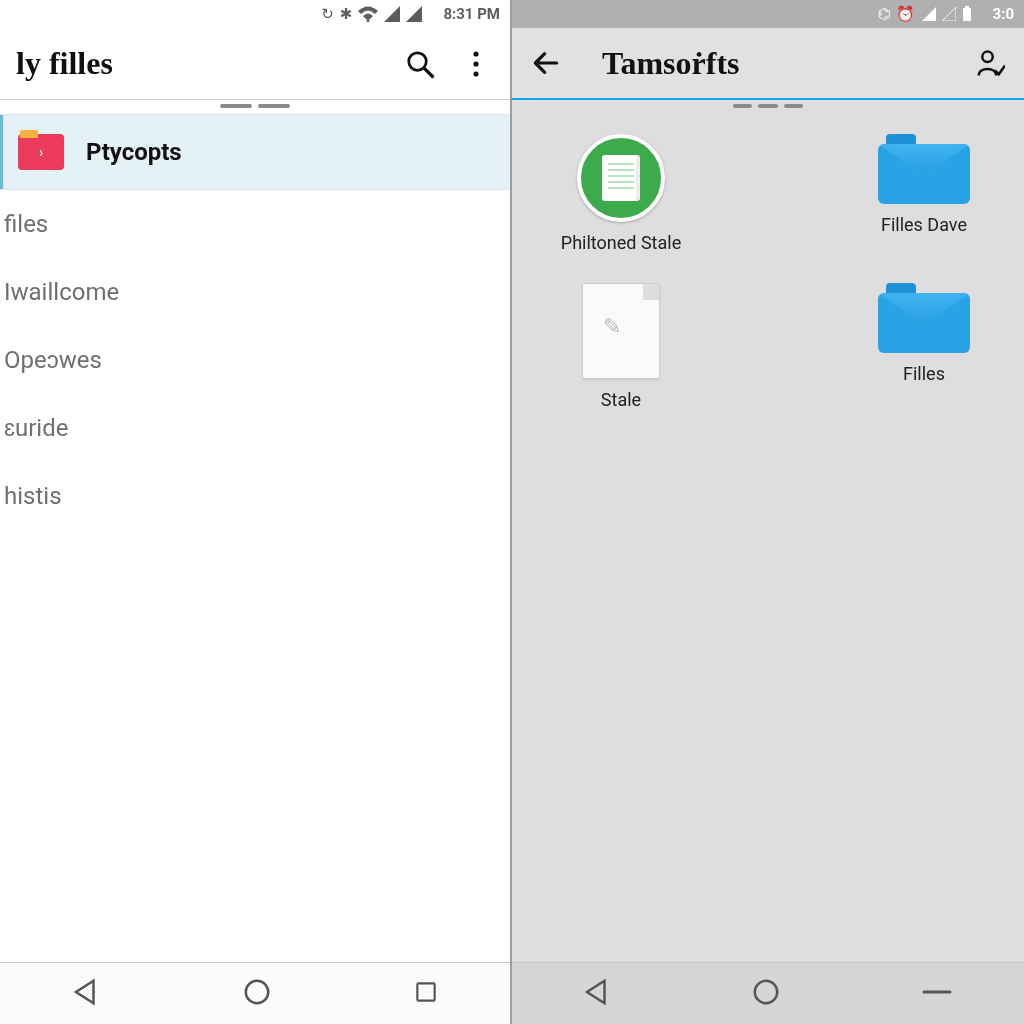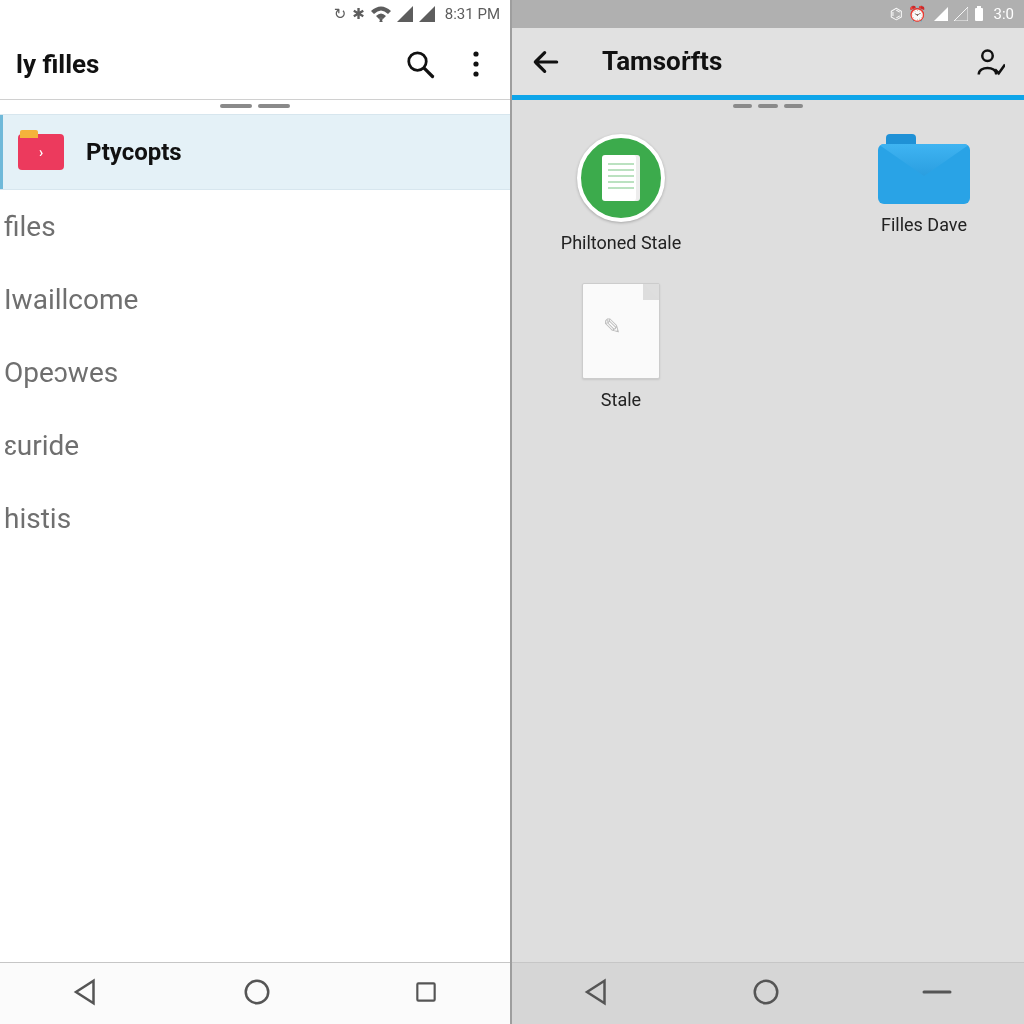--- a/index.html
+++ b/index.html
@@ -20,39 +20,40 @@
     height: 28px;
     display: flex;
     align-items: center;
     justify-content: flex-end;
     gap: 6px;
     padding: 0 10px;
     font-size: 15px;
     color: #5d5d5d;
   }
   .status-bar.right { background: #b0b0b0; color: #fff; }
-  .status-bar .clock { margin-left: 4px; font-weight: 400; }
+  .status-bar .clock { margin-left: 15px; font-weight: 700; }
   .status-bar svg { display:block; }
 
   
   .app-bar {
     height: 72px;
     display: flex;
     align-items: center;
     padding: 0 16px;
     gap: 20px;
     border-bottom: 1px solid #d0d0d0;
     color: #111;
   }
   .app-bar.left  { background: #ffffff; }
-  .app-bar.right { background: #e1e1e1; border-bottom: 5px solid #0ea5e9; }
+  .app-bar.right { background: #e1e1e1; border-bottom: 2px solid #0ea5e9; }
   .app-bar .title {
-    font-size: 26px;
+    font-size: 32px;
     font-weight: 700;
     flex: 0 0 auto;
+    font-family: Liberation Serif, serif;
   }
   .app-bar .spacer { flex: 1; }
   .app-bar .icon-btn { width: 36px; height:36px; display:flex; align-items:center; justify-content:center; color:#222; }
   .app-bar.right .title { margin-left: 18px; }
 
   
   .handle-row { display:flex; justify-content:center; padding:4px 0; }
   .handle {
     width: 70px; height: 6px;
     display:flex; gap:6px;
@@ -80,21 +81,21 @@
     position:absolute; top:-4px; left:2px;
   }
   .folder-thumb .body {
     width:100%; height:100%;
     background:#ec3a5d; border-radius:4px;
     display:flex; align-items:center; justify-content:center;
     color:#fff; font-size:14px;
   }
   .plain-row {
     padding: 20px 0 20px 4px;
-    font-size: 28px;
+    font-size: 24px;
     color:#6f6f6f;
     font-weight:400;
   }
 
   
   .grid-area { flex:1; padding: 20px 0; }
   .grid-area .row { display:flex; justify-content: space-between; margin-bottom: 30px; padding-left: 9px; }
   .grid-item { width: 200px; display:flex; flex-direction:column; align-items:center; gap:10px; }
   .grid-item .label { font-size:18px; color:#222; }
   .app-circle {
@@ -285,20 +286,28 @@
         <span class="label">Filles Dave</span>
       </div>
     </div>
     <div class="row">
       <div class="grid-item">
         <span class="file-icn">
             <span class="squig">✎</span>
           </span>
         <span class="label">Stale</span>
       </div>
+      <div class="grid-item">
+        <span class="folder-icn">
+            <span class="tab2"></span>
+            <span class="body2"></span>
+            <span class="flap"></span>
+          </span>
+        <span class="label">Filles</span>
+      </div>
     </div>
   </div>
 
   <div class="nav-bar">
     <span>
       <svg width="30" height="30" viewBox="0 0 24 24">
         <path d="M18 3 L4 12 L18 21 Z" fill="none" stroke="#555" stroke-width="2"></path>
       </svg>
     </span>
     <span>

